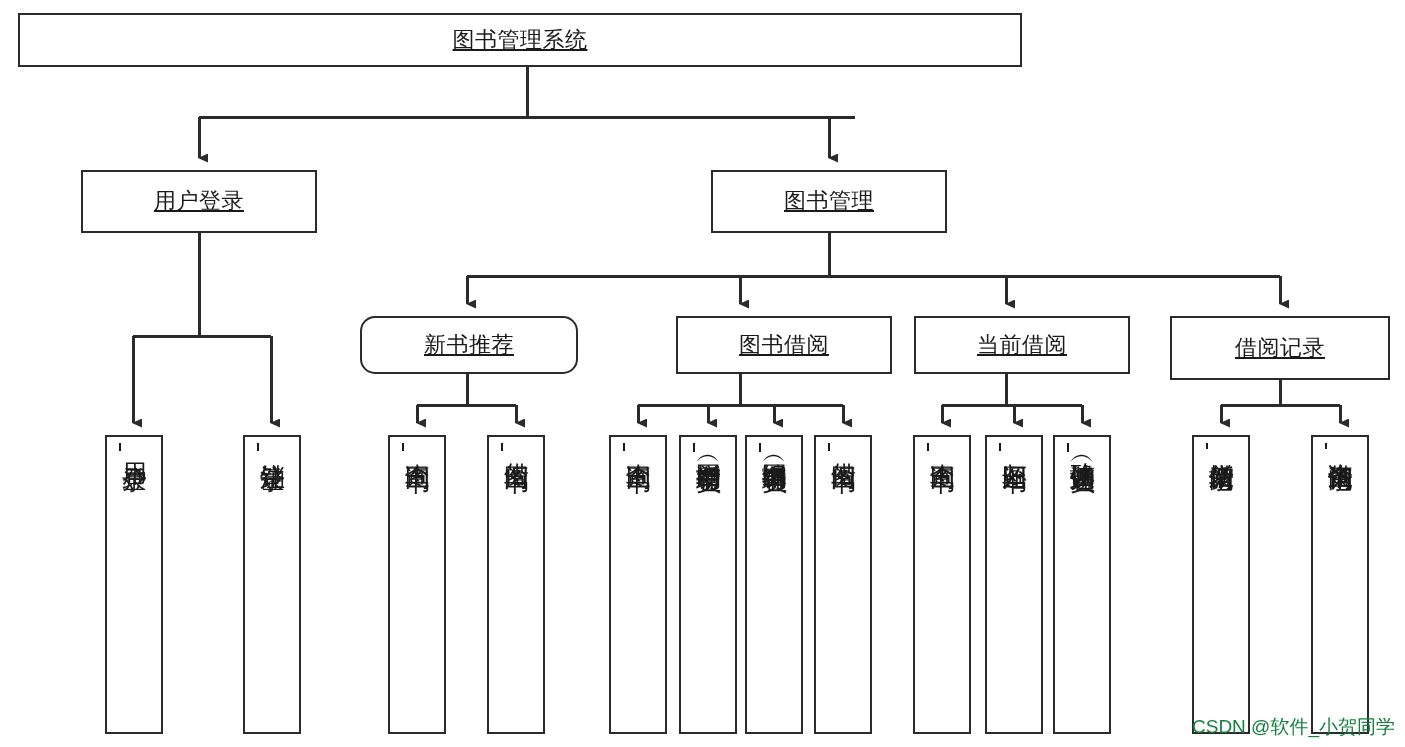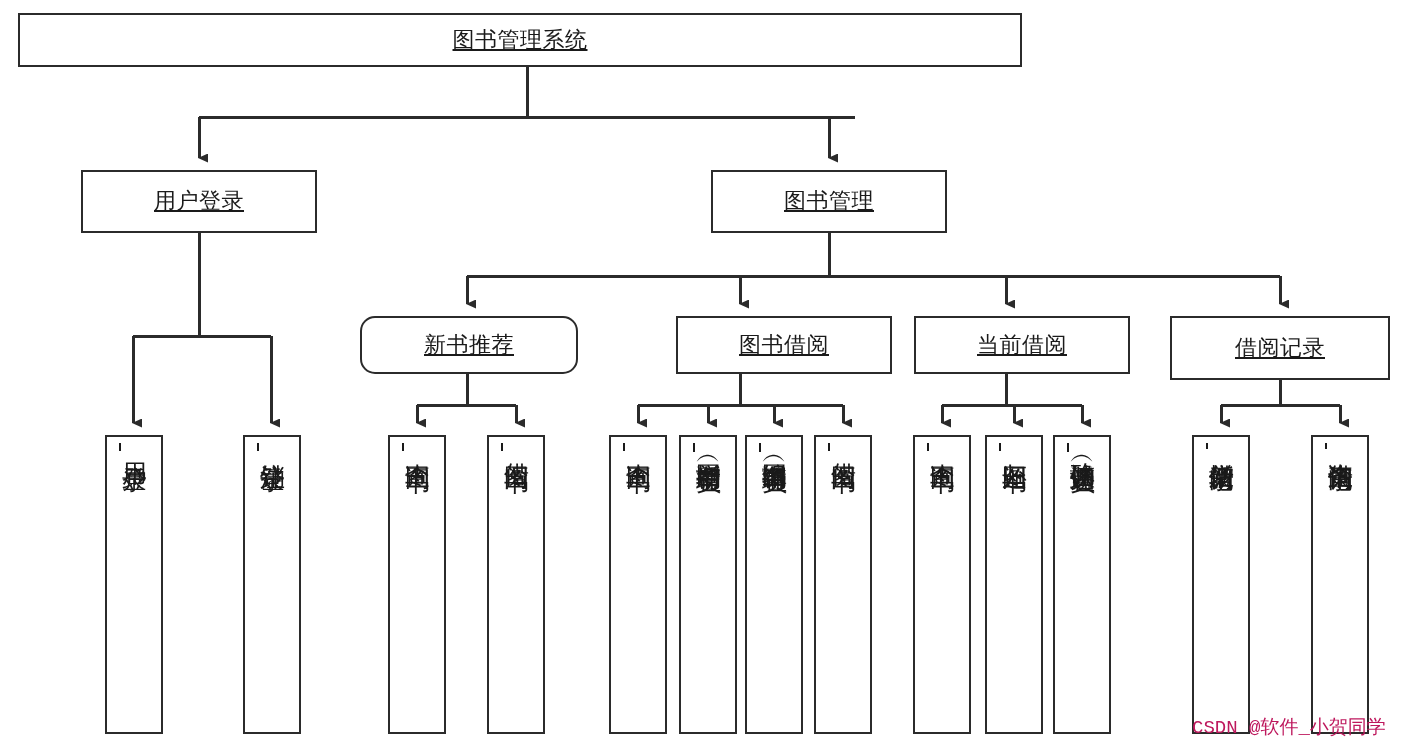--- a/index.html
+++ b/index.html
@@ -64,23 +64,23 @@
     letter-spacing: 2px;
     white-space: nowrap;
   }
   .node.vertical.tall .label {
     font-size: 25px;
     letter-spacing: 1px;
   }
   .watermark {
     position: absolute;
     font-size: 19px;
-    color: #be185d;
+    color: #15803d;
     white-space: nowrap;
-    font-family: Liberation Mono, monospace;
+    font-family: Liberation Sans, sans-serif;
   }
 </style>
 </head>
 <body>
 
 <div id="diagram-root">
 
   <svg class="connectors" viewBox="0 0 1405 747" xmlns="http://www.w3.org/2000/svg">
     <defs>
       <marker id="arrowhead" markerWidth="9" markerHeight="10" refX="4.5" refY="9" orient="auto" markerUnits="userSpaceOnUse">

